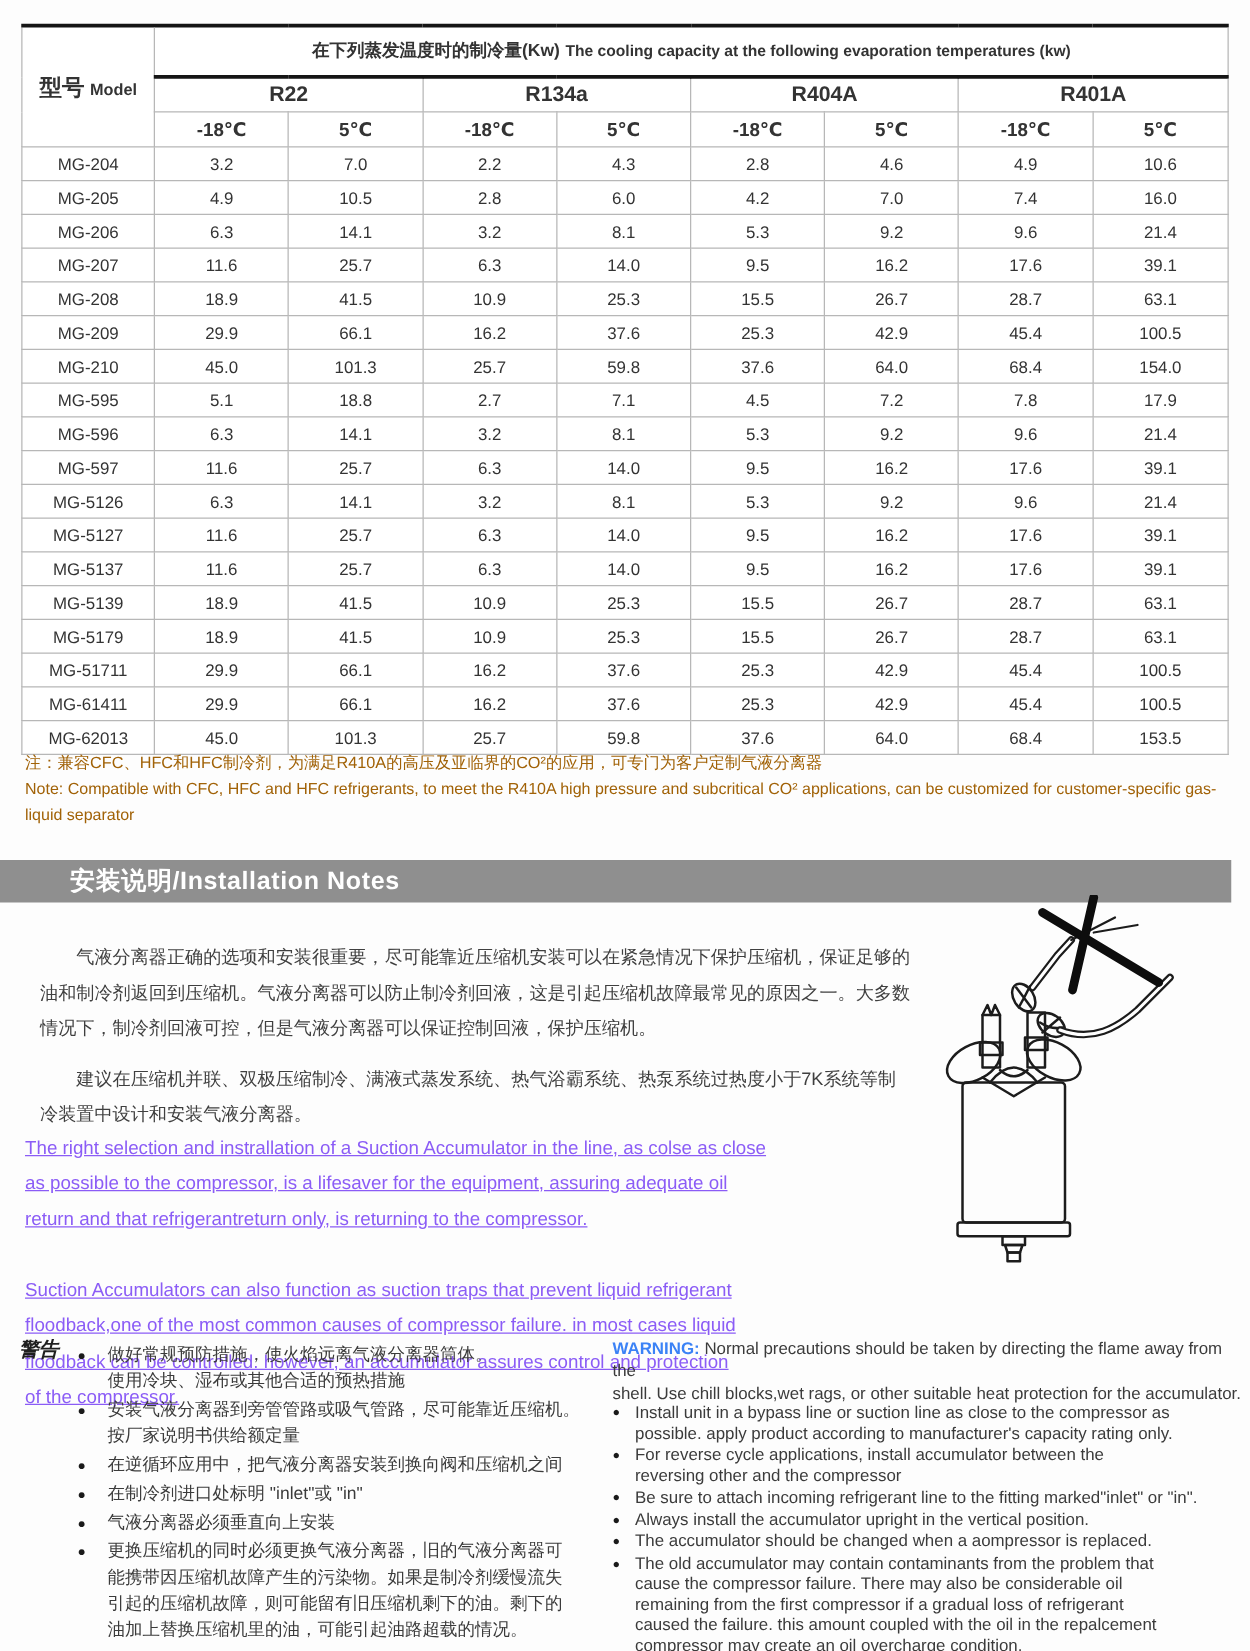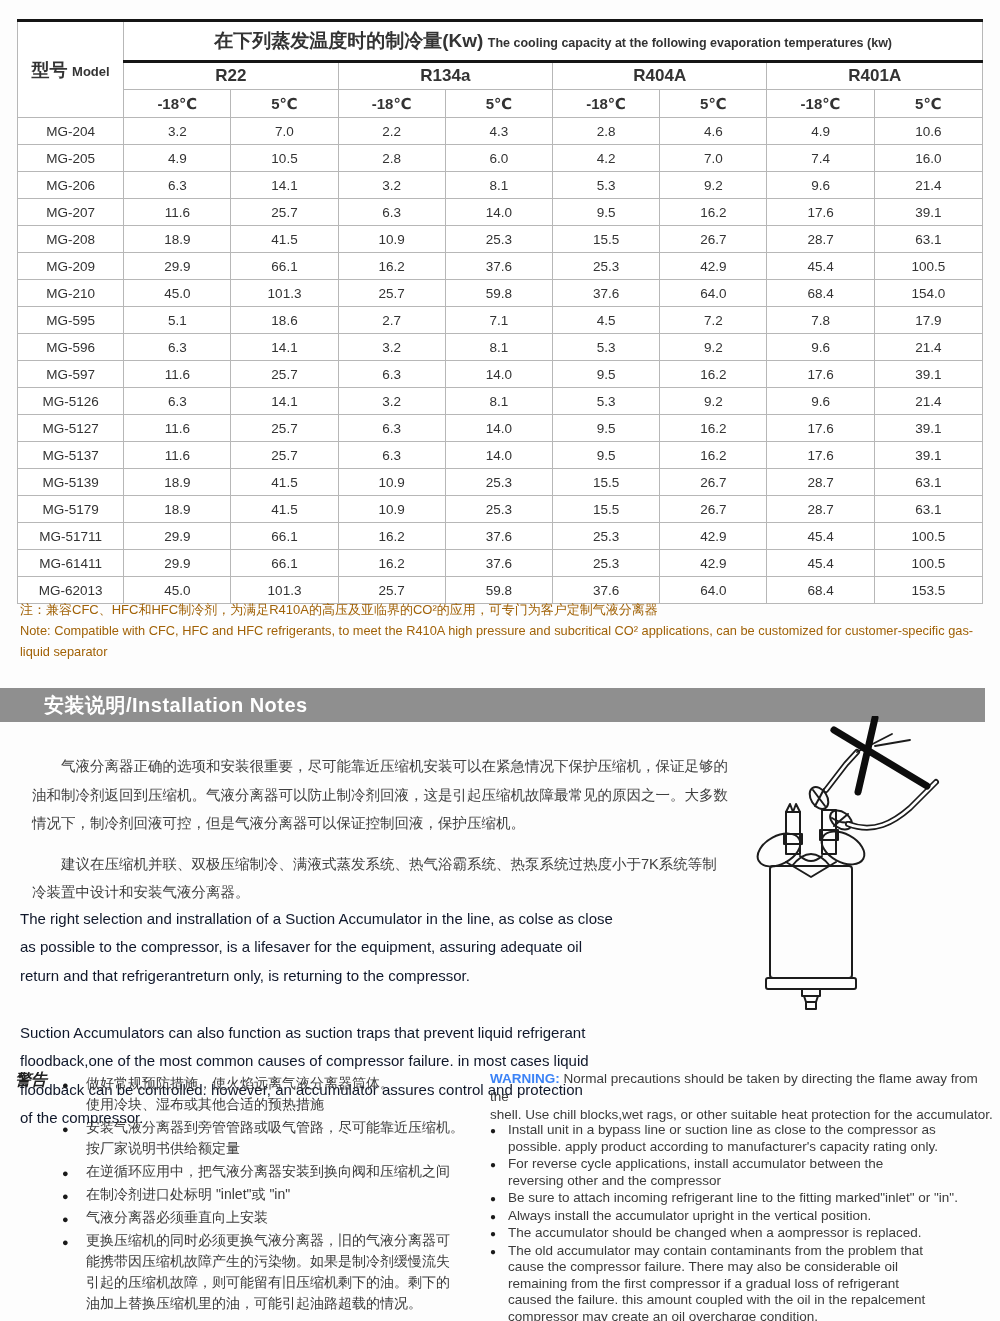--- a/index.html
+++ b/index.html
@@ -8,39 +8,39 @@
 
   
   table.cap{position:absolute;top:19px;left:17px;width:966px;border-collapse:collapse;table-layout:fixed;background:#fff;}
   table.cap td{border:1px solid #b7b7b7;text-align:center;vertical-align:middle;padding:0;color:#333;}
   .thick-top{border-top:3px solid #151515 !important;}
   .thick-bottom{border-bottom:3px solid #151515 !important;}
   td.model-h{font-weight:bold;height:91px;}
   td.model-h .zh{font-size:18px;}
   td.model-h .en{font-size:13px;}
   td.cap-h{height:38px;font-weight:bold;}
-  td.cap-h .zh{font-size:19px;text-align:center;}
+  td.cap-h .zh{font-size:14px;text-align:center;}
   td.cap-h .en2{font-size:12.5px;}
   td.ref-h{height:26px;font-weight:bold;font-size:17px;}
   td.temp-h{height:27px;font-weight:bold;font-size:15px;}
   td.model-c,td.val-c{height:26px;font-size:13.5px;color:#3a3a3a;}
 
   
   .tbl-notes{position:absolute;top:599px;left:20px;width:965px;line-height:21px;color:#a16207;}
   .tbl-notes .nzh{font-size:13px;}
   .tbl-notes .nen{font-size:12.8px;}
 
   
   .banner{position:absolute;top:688px;left:0;width:985px;height:34px;background:#8f8f8f;}
-  .banner .ttl{display:block;padding-left:44px;line-height:34px;font-size:20px;font-weight:bold;color:#fff;letter-spacing:.5px;}
+  .banner .ttl{display:block;padding-left:56px;line-height:34px;font-size:20px;font-weight:bold;color:#fff;letter-spacing:.5px;}
 
   
   .inst-zh{position:absolute;top:740px;left:20px;width:722px;font-size:14.5px;line-height:28.5px;color:#3f3f3f;}
   .inst-zh p{margin:12px;text-indent:2em;}
-  .inst-en{position:absolute;top:876px;left:20px;width:740px;font-size:15px;line-height:28.5px;color:#0f172a;white-space:pre-line;}
+  .inst-en{position:absolute;top:876px;left:20px;width:740px;font-size:15px;line-height:28.5px;color:#8b5cf6;white-space:pre-line;text-decoration:underline;}
   .inst-en p{margin:0;}
 
   
   .diagram{position:absolute;top:716px;left:742px;width:252px;height:330px;}
 
   
   .warn-label{position:absolute;top:1070px;left:15px;font-size:16px;font-weight:bold;color:#1f1f1f;font-style:italic;}
   ul.blist{list-style:none;margin:0;padding:0;}
   ul.blist li{position:relative;white-space:pre-line;}
   ul.blist .blt{position:absolute;left:0;}
@@ -170,21 +170,21 @@
           <td class="val-c">25.7</td>
           <td class="val-c">59.8</td>
           <td class="val-c">37.6</td>
           <td class="val-c">64.0</td>
           <td class="val-c">68.4</td>
           <td class="val-c">154.0</td>
         </tr>
         <tr>
           <td class="model-c">MG-595</td>
           <td class="val-c">5.1</td>
-          <td class="val-c">18.6</td>
+          <td class="val-c">18.8</td>
           <td class="val-c">2.7</td>
           <td class="val-c">7.1</td>
           <td class="val-c">4.5</td>
           <td class="val-c">7.2</td>
           <td class="val-c">7.8</td>
           <td class="val-c">17.9</td>
         </tr>
         <tr>
           <td class="model-c">MG-596</td>
           <td class="val-c">6.3</td>

